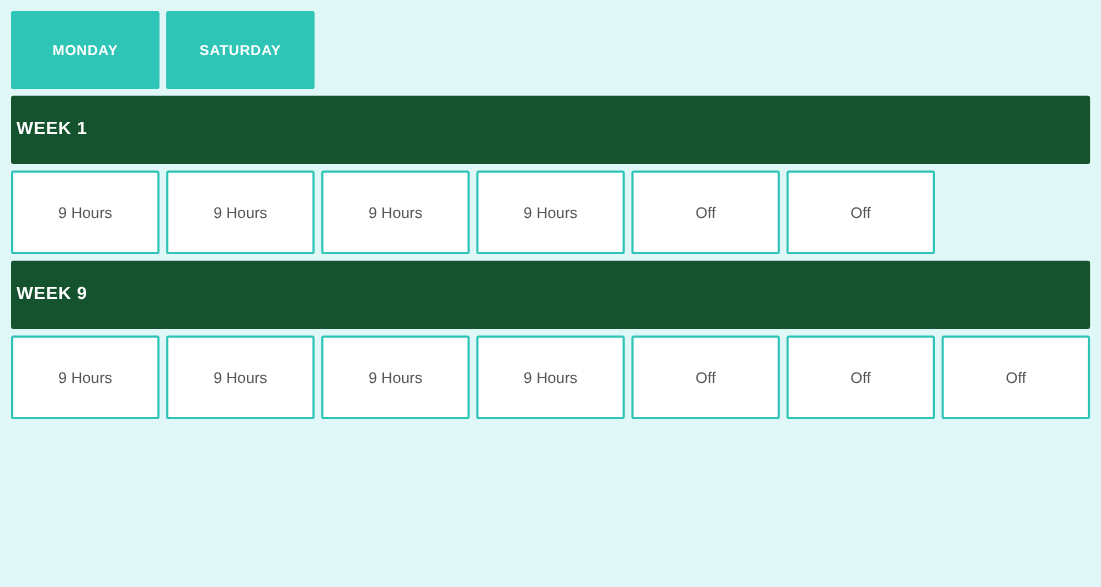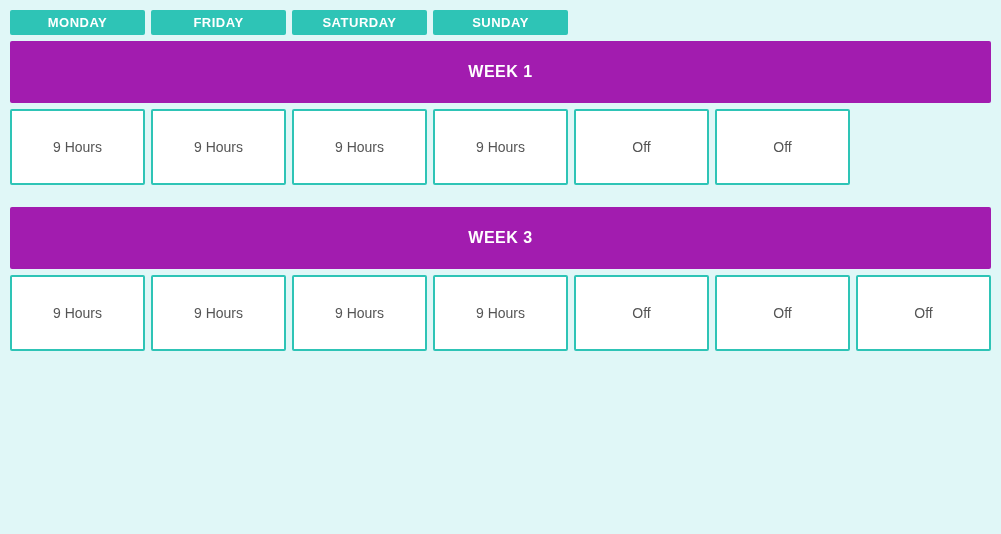--- a/index.html
+++ b/index.html
@@ -28,81 +28,79 @@
       margin-bottom: 6px;
     }
 
     .day-header {
       background-color: #2ec4b6;
       color: white;
       font-weight: bold;
       font-size: 13px;
       letter-spacing: 0.5px;
       text-align: center;
-      padding: 5px 5px;
+      padding: 28px 5px;
       border-radius: 2px;
     }
 
     
     .week-label {
-      background-color: #a21caf;
+      background-color: #14532d;
       color: white;
       font-weight: bold;
       font-size: 16px;
       letter-spacing: 0.5px;
-      text-align: center;
+      text-align: left;
       padding: 22px 5px;
       border-radius: 2px;
       margin-bottom: 6px;
     }
 
     
     .hours-row {
       display: grid;
       grid-template-columns: repeat(7, 1fr);
       gap: 6px;
-      margin-bottom: 22px;
+      margin-bottom: 6px;
     }
 
     .hours-cell {
       background-color: #ffffff;
       border: 2px solid #2ec4b6;
       color: #555;
       font-size: 14px;
       text-align: center;
       padding: 28px 5px;
       border-radius: 2px;
     }
   </style>
 </head>
 <body>
 
 <div class="schedule-container">
 
   <div class="day-headers">
 
   <div class="day-header">MONDAY</div>
-      <div class="day-header">FRIDAY</div>
       <div class="day-header">SATURDAY</div>
-      <div class="day-header">SUNDAY</div>
     </div>
 
   <div class="week-label">WEEK 1</div>
 
   <div class="hours-row">
 
   <div class="hours-cell">9 Hours</div>
       <div class="hours-cell">9 Hours</div>
       <div class="hours-cell">9 Hours</div>
       <div class="hours-cell">9 Hours</div>
       <div class="hours-cell">Off</div>
       <div class="hours-cell">Off</div>
     </div>
 
-  <div class="week-label">WEEK 3</div>
+  <div class="week-label">WEEK 9</div>
 
   <div class="hours-row">
 
   <div class="hours-cell">9 Hours</div>
       <div class="hours-cell">9 Hours</div>
       <div class="hours-cell">9 Hours</div>
       <div class="hours-cell">9 Hours</div>
       <div class="hours-cell">Off</div>
       <div class="hours-cell">Off</div>
       <div class="hours-cell">Off</div>

